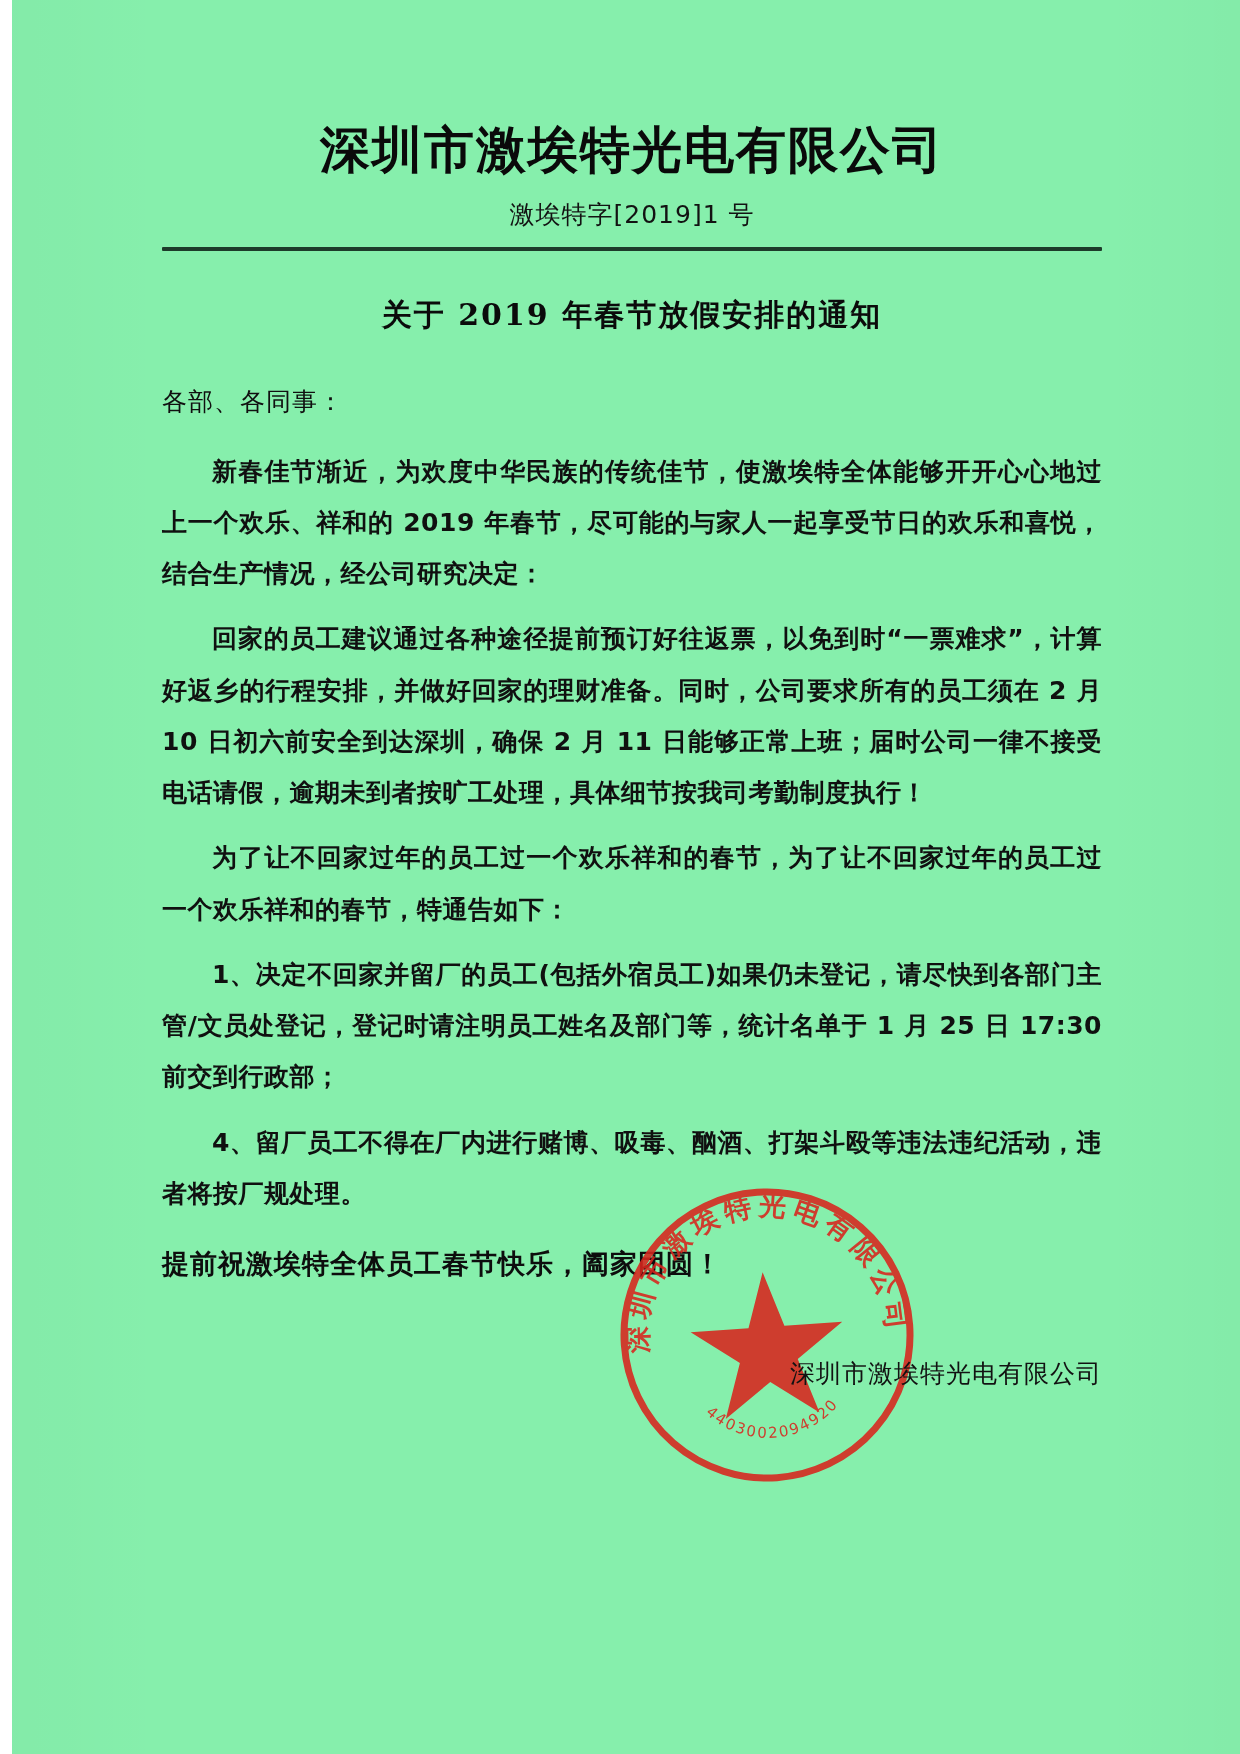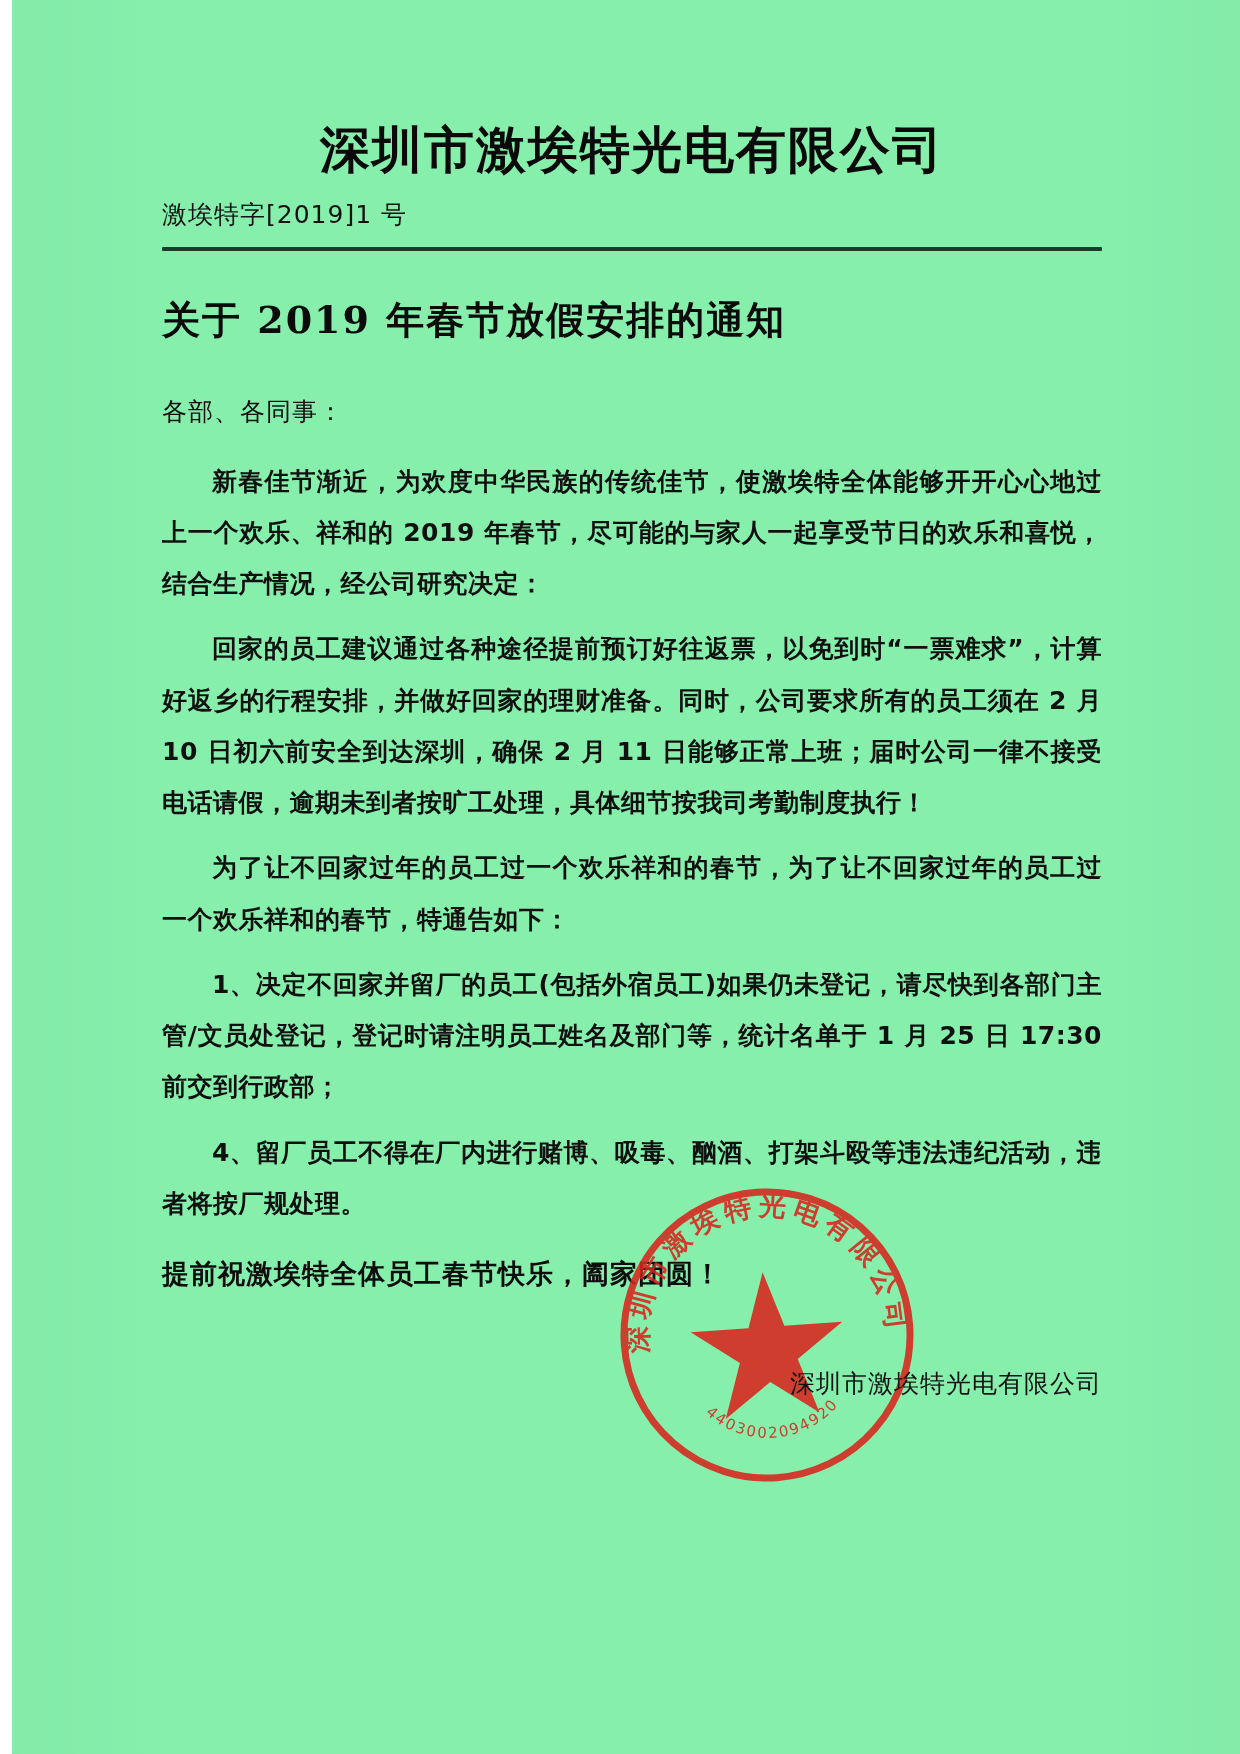--- a/index.html
+++ b/index.html
@@ -46,40 +46,41 @@
     font-family: "DejaVu Serif", serif;
     font-weight: bold;
     font-size: 50px;
     letter-spacing: 2px;
     color: #0a0a0a;
     line-height: 1.2;
     margin: 0 0 18px 0;
   }
 
   .doc-number {
-    text-align: left;
+    text-align: center;
     font-family: "DejaVu Sans", sans-serif;
     font-size: 25px;
     letter-spacing: 1px;
     color: #121212;
     margin: 4px 0 16px 0;
   }
 
   .red-rule {
     height: 4px;
     background: #1d3b2a;
     width: 100%;
     margin: 6px 0 44px 0;
     border-radius: 1px;
   }
 
   .doc-title {
+    text-align: center;
     font-family: "DejaVu Serif", serif;
     font-weight: bold;
-    font-size: 38px;
+    font-size: 30px;
     letter-spacing: 2px;
     color: #0b0b0b;
     margin: 18px 0 42px 0;
   }
 
   .salutation {
     font-size: 25px;
     line-height: 1.9;
     margin: 0 0 20px 0;
     color: #101010;

